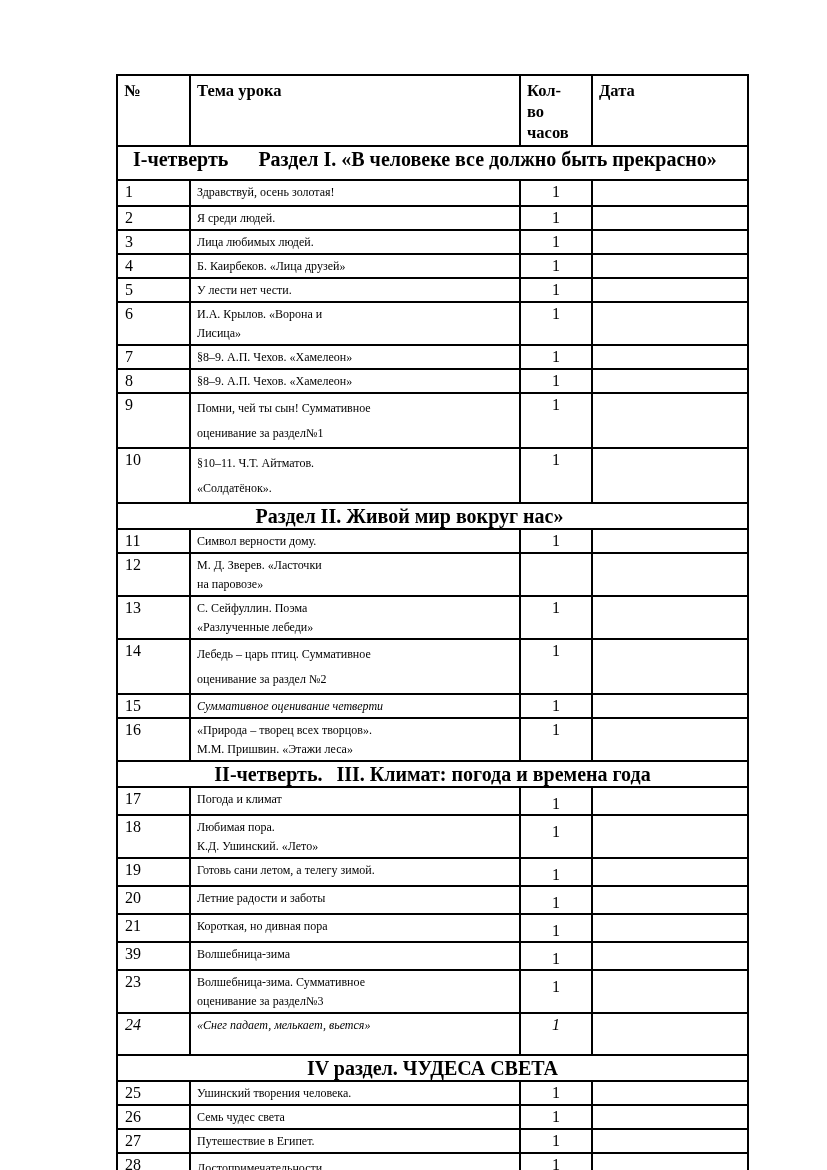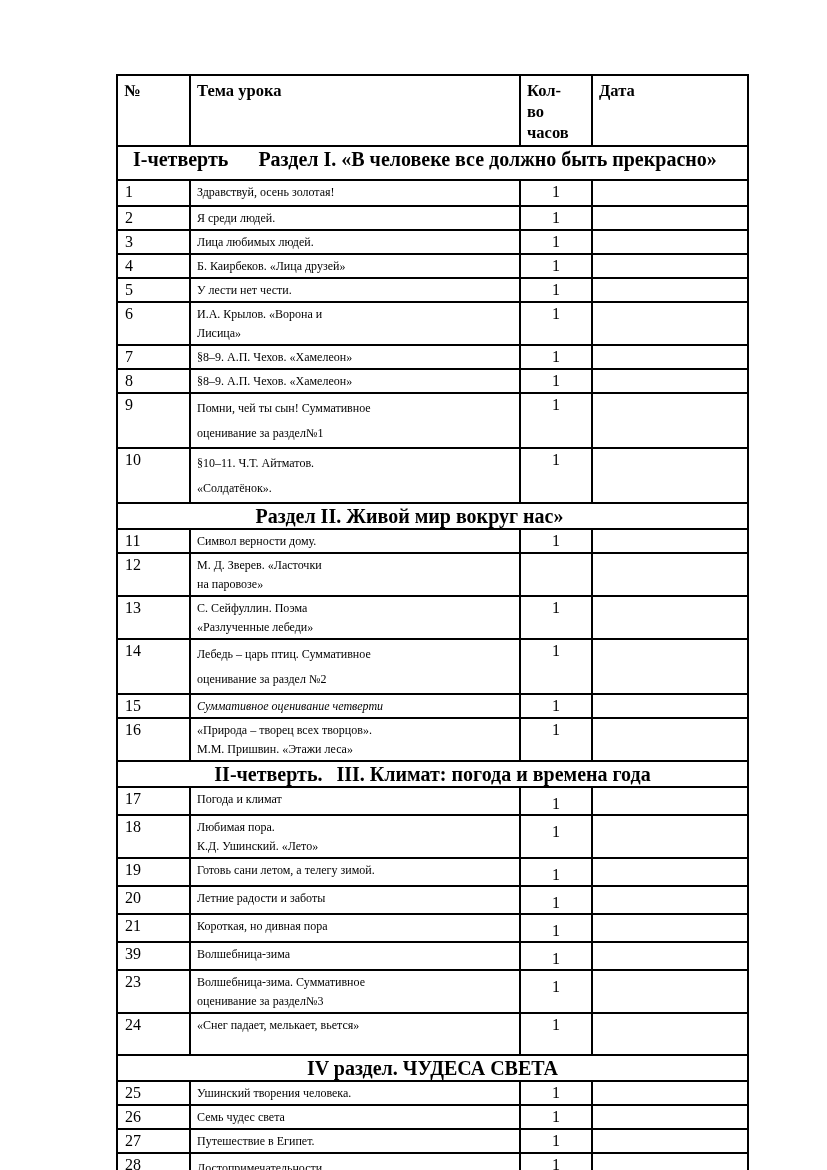--- a/index.html
+++ b/index.html
@@ -230,21 +230,21 @@
           <td class="c-topic">Волшебница-зима</td>
           <td class="c-hours hlow">1</td>
           <td class="c-date"></td>
         </tr>
         <tr style="height: 42px;">
           <td class="c-num">23</td>
           <td class="c-topic">Волшебница-зима. Суммативное<br>оценивание за раздел№3</td>
           <td class="c-hours hlow">1</td>
           <td class="c-date"></td>
         </tr>
-        <tr style="height: 42px;">
+        <tr style="height: 42px; font-style: italic;">
           <td class="c-num">24</td>
           <td class="c-topic">«Снег падает, мелькает, вьется»</td>
           <td class="c-hours">1</td>
           <td class="c-date"></td>
         </tr>
         <tr style="height: 22px;">
           <td class="section sec-r4" colspan="4"><span>IV раздел. ЧУДЕСА СВЕТА</span></td>
         </tr>
         <tr style="height: 21px;">
           <td class="c-num">25</td>

